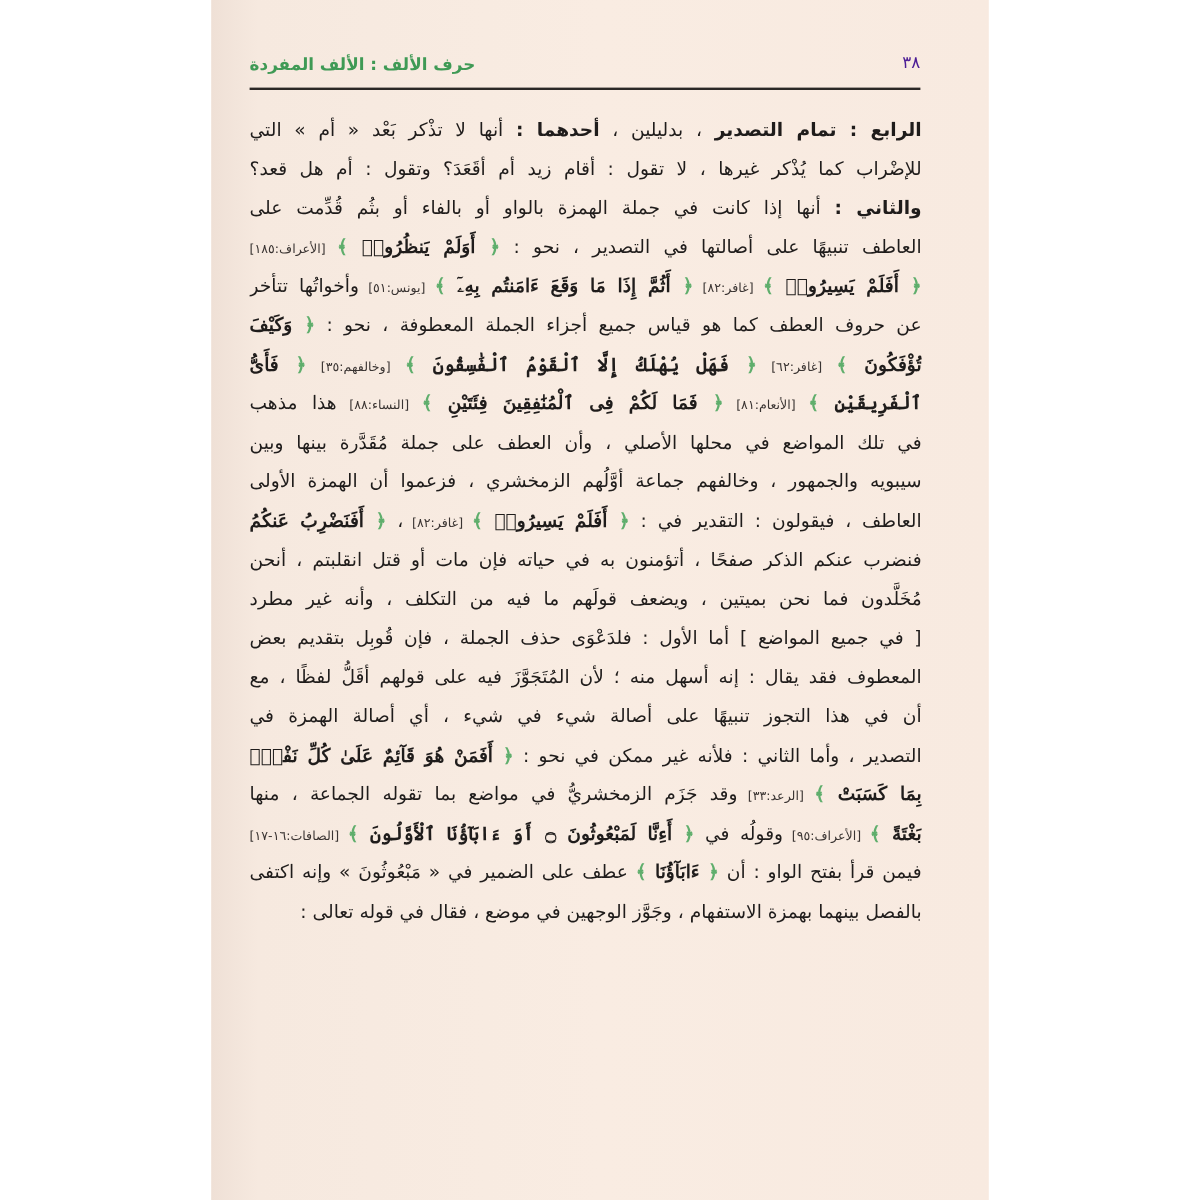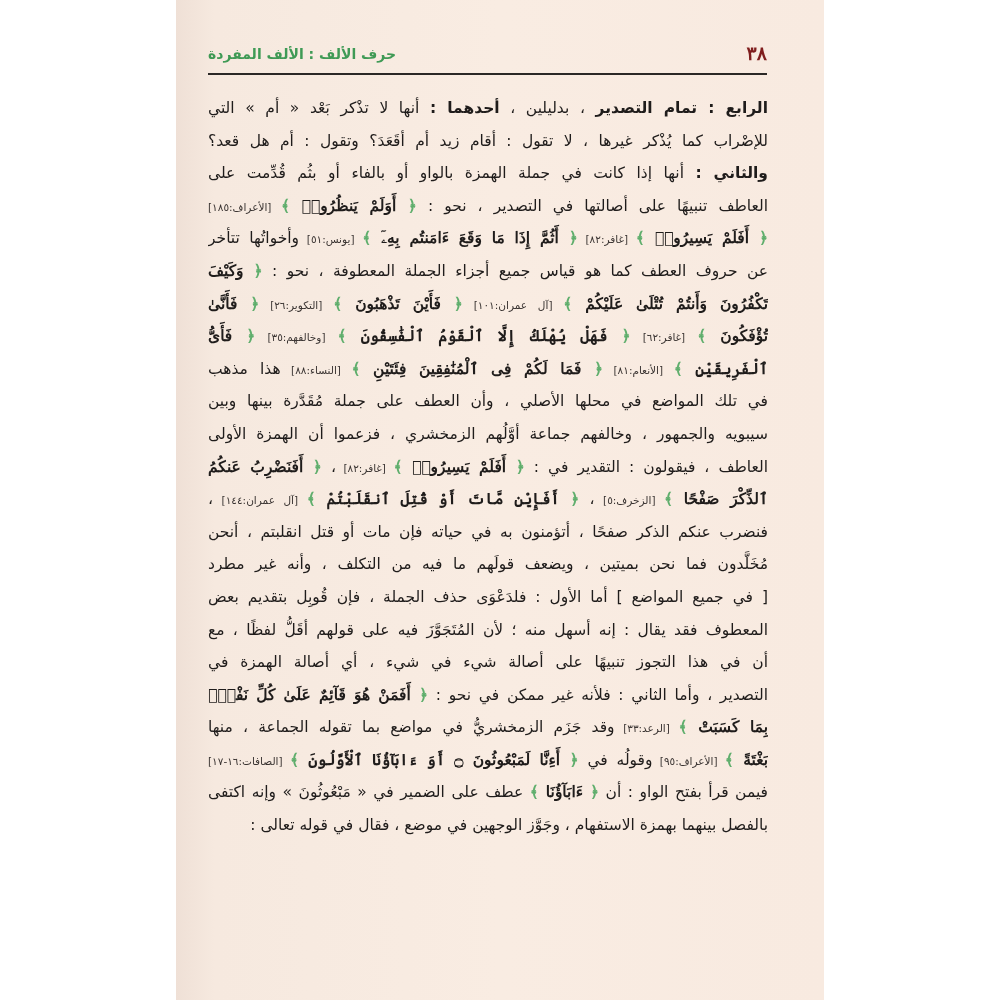--- a/index.html
+++ b/index.html
@@ -17,23 +17,23 @@
   .header {
     position: absolute;
     left: 208px; top: 40px;
     width: 559px; height: 34px;
     direction: rtl;
   }
   .page-number {
     position: absolute;
     right: 0; top: 0;
     font-family: "DejaVu Serif", serif;
-    font-size: 19px;
-    font-weight: bold;
-    color: #7f1d1d;
+    font-size: 14px;
+    font-weight: normal;
+    color: #4c1d95;
     line-height: 26px;
   }
   .running-title {
     position: absolute;
     left: 0; right: 0; top: 3px;
     text-align: left;
     font-family: "DejaVu Sans", sans-serif;
     font-size: 14px;
     font-weight: bold;
     color: #3f9a55;
@@ -79,27 +79,25 @@
 </div>
 <div class="header-rule"></div>
 
 <div class="body-text" id="body-text">
     <div class="line"><span class="bold">الرابع : تمام التصدير</span><span> ، بدليلين ، </span><span class="bold">أحدهما :</span><span> أنها لا تذْكر بَعْد « أم » التي</span></div>
     <div class="line"><span>للإضْراب كما يُذْكر غيرها ، لا تقول : أقام زيد أم أقَعَدَ؟ وتقول : أم هل قعد؟</span></div>
     <div class="line"><span class="bold">والثاني :</span><span> أنها إذا كانت في جملة الهمزة بالواو أو بالفاء أو بثُم قُدِّمت على</span></div>
     <div class="line"><span>العاطف تنبيهًا على أصالتها في التصدير ، نحو : </span><span class="orn">﴿</span><span class="ayah"> أَوَلَمْ يَنظُرُوا۟ </span><span class="orn">﴾</span><span class="ref"> [الأعراف:١٨٥]</span></div>
     <div class="line"><span class="orn">﴿</span><span class="ayah"> أَفَلَمْ يَسِيرُوا۟ </span><span class="orn">﴾</span><span class="ref"> [غافر:٨٢] </span><span class="orn">﴿</span><span class="ayah"> أَثُمَّ إِذَا مَا وَقَعَ ءَامَنتُم بِهِۦٓ </span><span class="orn">﴾</span><span class="ref"> [يونس:٥١] </span><span>وأخواتُها تتأخر</span></div>
     <div class="line"><span>عن حروف العطف كما هو قياس جميع أجزاء الجملة المعطوفة ، نحو : </span><span class="orn">﴿</span><span class="ayah"> وَكَيْفَ</span></div>
-    <div class="line"><span class="ayah">تَكْفُرُونَ وَأَنتُمْ تُتْلَىٰ عَلَيْكُمْ </span><span class="orn">﴾</span><span class="ref"> [آل عمران:١٠١] </span><span class="orn">﴿</span><span class="ayah"> فَأَيْنَ تَذْهَبُونَ </span><span class="orn">﴾</span><span class="ref"> [التكوير:٢٦] </span><span class="orn">﴿</span><span class="ayah"> فَأَنَّىٰ</span></div>
     <div class="line"><span class="ayah">تُؤْفَكُونَ </span><span class="orn">﴾</span><span class="ref"> [غافر:٦٢] </span><span class="orn">﴿</span><span class="ayah"> فَهَلْ يُهْلَكُ إِلَّا ٱلْقَوْمُ ٱلْفَٰسِقُونَ </span><span class="orn">﴾</span><span class="ref"> [وخالفهم:٣٥] </span><span class="orn">﴿</span><span class="ayah"> فَأَىُّ</span></div>
     <div class="line"><span class="ayah">ٱلْفَرِيقَيْنِ </span><span class="orn">﴾</span><span class="ref"> [الأنعام:٨١] </span><span class="orn">﴿</span><span class="ayah"> فَمَا لَكُمْ فِى ٱلْمُنَٰفِقِينَ فِئَتَيْنِ </span><span class="orn">﴾</span><span class="ref"> [النساء:٨٨] </span><span>هذا مذهب</span></div>
     <div class="line"><span>في تلك المواضع في محلها الأصلي ، وأن العطف على جملة مُقَدَّرة بينها وبين</span></div>
     <div class="line"><span>سيبويه والجمهور ، وخالفهم جماعة أوَّلُهم الزمخشري ، فزعموا أن الهمزة الأولى</span></div>
     <div class="line"><span>العاطف ، فيقولون : التقدير في : </span><span class="orn">﴿</span><span class="ayah"> أَفَلَمْ يَسِيرُوا۟ </span><span class="orn">﴾</span><span class="ref"> [غافر:٨٢] </span><span>، </span><span class="orn">﴿</span><span class="ayah"> أَفَنَضْرِبُ عَنكُمُ</span></div>
-    <div class="line"><span class="ayah">ٱلذِّكْرَ صَفْحًا </span><span class="orn">﴾</span><span class="ref"> [الزخرف:٥] </span><span>، </span><span class="orn">﴿</span><span class="ayah"> أَفَإِيْن مَّاتَ أَوْ قُتِلَ ٱنقَلَبْتُمْ </span><span class="orn">﴾</span><span class="ref"> [آل عمران:١٤٤] </span><span>،</span></div>
     <div class="line"><span>فنضرب عنكم الذكر صفحًا ، أتؤمنون به في حياته فإن مات أو قتل انقلبتم ، أنحن</span></div>
     <div class="line"><span>مُخَلَّدون فما نحن بميتين ، ويضعف قولَهم ما فيه من التكلف ، وأنه غير مطرد</span></div>
     <div class="line"><span>[ في جميع المواضع ] أما الأول : فلدَعْوَى حذف الجملة ، فإن قُوبِل بتقديم بعض</span></div>
     <div class="line"><span>المعطوف فقد يقال : إنه أسهل منه ؛ لأن المُتَجَوَّزَ فيه على قولهم أقَلُّ لفظًا ، مع</span></div>
     <div class="line"><span>أن في هذا التجوز تنبيهًا على أصالة شيء في شيء ، أي أصالة الهمزة في</span></div>
     <div class="line"><span>التصدير ، وأما الثاني : فلأنه غير ممكن في نحو : </span><span class="orn">﴿</span><span class="ayah"> أَفَمَنْ هُوَ قَآئِمٌ عَلَىٰ كُلِّ نَفْسٍۭ</span></div>
     <div class="line"><span class="ayah">بِمَا كَسَبَتْ </span><span class="orn">﴾</span><span class="ref"> [الرعد:٣٣] </span><span>وقد جَزَم الزمخشريُّ في مواضع بما تقوله الجماعة ، منها</span></div>
     <div class="line"><span class="ayah">بَغْتَةً </span><span class="orn">﴾</span><span class="ref"> [الأعراف:٩٥] </span><span>وقولُه في </span><span class="orn">﴿</span><span class="ayah"> أَءِنَّا لَمَبْعُوثُونَ ۝ أَوَ ءَابَآؤُنَا ٱلْأَوَّلُونَ </span><span class="orn">﴾</span><span class="ref"> [الصافات:١٦-١٧]</span></div>
     <div class="line"><span>فيمن قرأ بفتح الواو : أن </span><span class="orn">﴿</span><span class="ayah"> ءَابَآؤُنَا </span><span class="orn">﴾</span><span> عطف على الضمير في « مَبْعُوثُونَ » وإنه اكتفى</span></div>
     <div class="line last"><span>بالفصل بينهما بهمزة الاستفهام ، وجَوَّز الوجهين في موضع ، فقال في قوله تعالى :</span></div>

